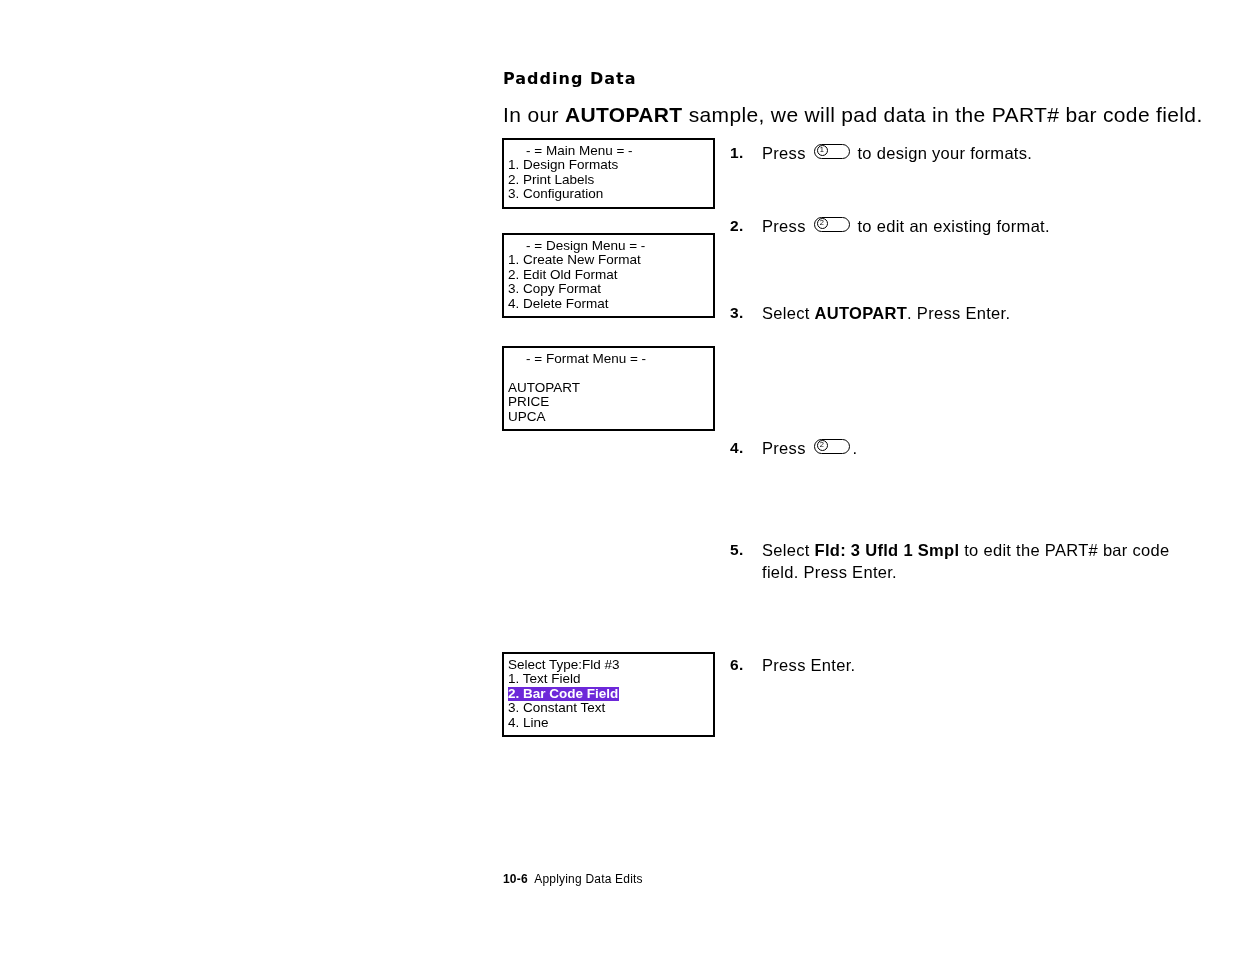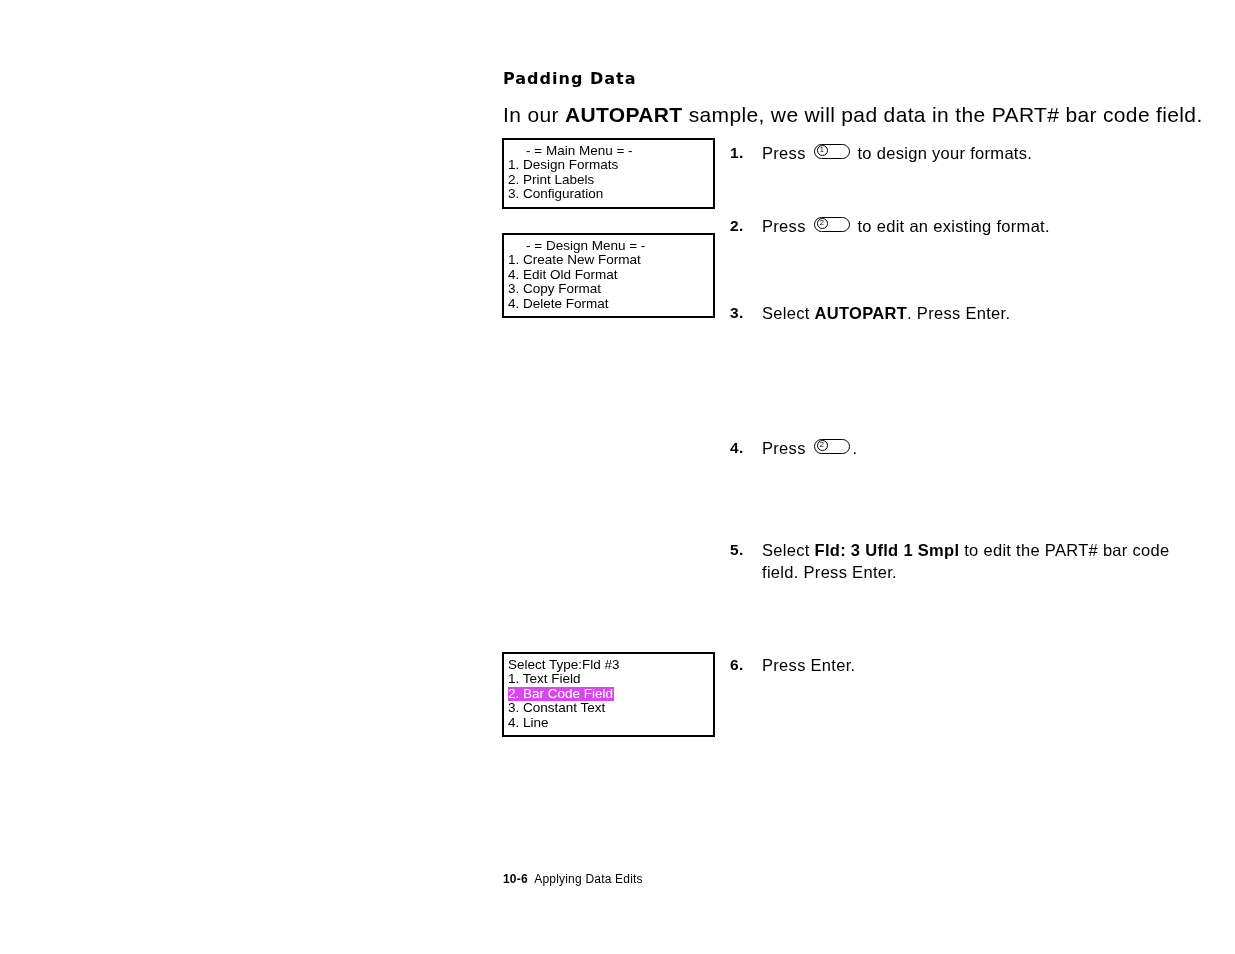--- a/index.html
+++ b/index.html
@@ -62,24 +62,25 @@
   .lcd .row {
     white-space: pre;
   }
   .lcd .row.center-ish {
     padding-left: 18px;
   }
   .lcd .row.blank {
     height: 14.4px;
   }
   .lcd .row.selected {
-    background: #d946ef;
+    background: #6d28d9;
     color: #ffffff;
     display: inline-block;
     padding-right: 1px;
+    font-weight: bold;
   }
   .lcd .rowwrap { display: block; }
 
   
   #lcd-main-menu     { top: 138px; }
   #lcd-design-menu   { top: 212px; margin-top: 21px; }
   #lcd-select-format { top: 299px; }
   #lcd-format-menu   { top: 346px; }
   #lcd-edit-menu     { top: 434px; }
   #lcd-select-field  { top: 536px; }
@@ -168,26 +169,33 @@
   <div class="lcd" id="lcd-main-menu">
     <div class="row center-ish">- = Main Menu = -</div>
     <div class="row">1. Design Formats</div>
     <div class="row">2. Print Labels</div>
     <div class="row">3. Configuration</div>
   </div>
 
   <div class="lcd" id="lcd-design-menu">
     <div class="row center-ish">- = Design Menu = -</div>
     <div class="row">1. Create New Format</div>
-    <div class="row">4. Edit Old Format</div>
+    <div class="row">2. Edit Old Format</div>
     <div class="row">3. Copy Format</div>
     <div class="row">4. Delete Format</div>
   </div>
 
 
+  <div class="lcd" id="lcd-format-menu">
+    <div class="row center-ish">- = Format Menu = -</div>
+    <div class="row blank"></div>
+    <div class="row">AUTOPART</div>
+    <div class="row">PRICE</div>
+    <div class="row">UPCA</div>
+  </div>
 
 
 
   <div class="lcd" id="lcd-select-type">
     <div class="row">Select Type:Fld #3</div>
     <div class="row">1. Text Field</div>
     <div class="rowwrap"><span class="row selected">2. Bar Code Field</span></div>
     <div class="row">3. Constant Text</div>
     <div class="row">4. Line</div>
   </div>

